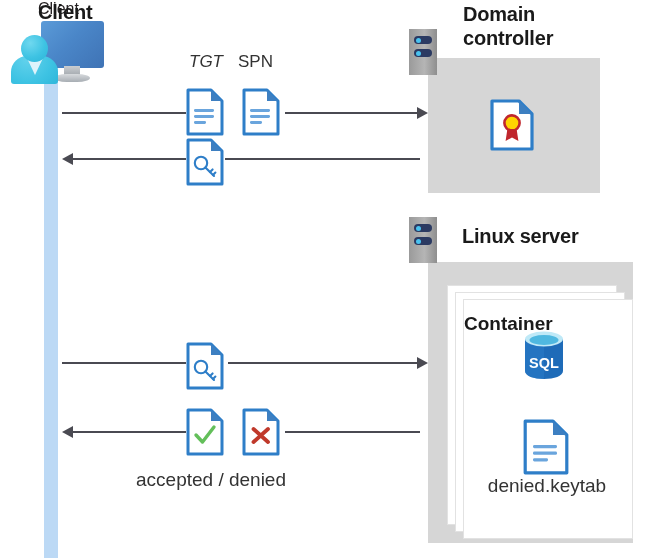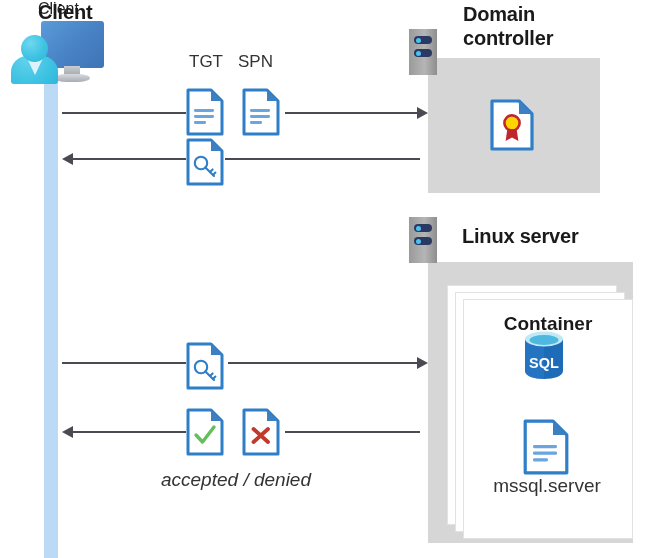--- a/index.html
+++ b/index.html
@@ -100,21 +100,21 @@
 <div class="abs rack" style="left:409px;top:217px;">
   <i class="r1"></i>
     <i class="r2"></i>
 </div>
 
 <div class="abs ttl nosel" style="left:462px;top:224px;width:200px;">Linux server</div>
 
 <div class="abs card" style="left:447px;top:285px;width:168px;height:238px;"></div>
 <div class="abs card" style="left:455px;top:292px;width:168px;height:238px;"></div>
 <div class="abs card" style="left:463px;top:299px;width:168px;height:238px;">
-  <div class="abs cardttl nosel" style="left:0;top:13px;width:168px;text-align:center;">Container</div>
+  <div class="abs cardttl nosel" style="left:0;top:13px;width:168px;">Container</div>
 </div>
 
 <div class="abs sqlicon" style="left:521px;top:330px;">
   <svg viewBox="0 0 46 50">
     <path d="M4 9 V41 C4 46 13 49 23 49 C33 49 42 46 42 41 V9 Z" fill="#1e6bb8"></path>
     <path d="M4 9 V41 C4 46 13 49 23 49 V9 Z" fill="#2a7cc9" opacity=".55"></path>
     <ellipse cx="23" cy="9" rx="19" ry="7.4" fill="#bfe9f7"></ellipse>
     <ellipse cx="23" cy="10" rx="14.5" ry="5.1" fill="#4fb8e0"></ellipse>
     <text x="23" y="38" text-anchor="middle" font-family="Liberation Sans, sans-serif" font-size="14.5" font-weight="bold" fill="#ffffff">SQL</text>
   </svg>
@@ -123,23 +123,23 @@
 <div class="abs docbig" style="left:523px;top:419px;">
   <svg viewBox="0 0 46 56">
     <path d="M2.2 2.2 H30 L43.8 16 V53.8 H2.2 Z" fill="#ffffff" stroke="#2e7ec8" stroke-width="3.2" stroke-linejoin="round"></path>
     <path d="M30 2.2 L43.8 16 H30 Z" fill="#3d7fc1"></path>
     <rect x="10" y="26" width="24" height="3.2" rx="1.4" fill="#6aa5dd"></rect>
     <rect x="10" y="32.6" width="24" height="3.2" rx="1.4" fill="#6aa5dd"></rect>
     <rect x="10" y="39.2" width="15" height="3.2" rx="1.4" fill="#6aa5dd"></rect>
   </svg>
 </div>
 
-<div class="abs keytab nosel" style="left:463px;top:475px;width:168px;text-align:center;">mssql.server</div>
-
-<div class="abs lbl nosel" style="left:183px;top:52px;width:46px;text-align:center;">TGT</div>
+<div class="abs keytab nosel" style="left:463px;top:475px;width:168px;text-align:center;">denied.keytab</div>
+
+<div class="abs lbl nosel" style="left:183px;top:52px;width:46px;text-align:center;font-style:italic;">TGT</div>
 <div class="abs lbl nosel" style="left:238px;top:52px;width:48px;text-align:left;">SPN</div>
 
 <div class="abs arrow-line" style="left:62px;top:112px;width:124px;"></div>
 <div class="abs arrow-line" style="left:285px;top:112px;width:133px;"></div>
 <div class="abs arrow-head-r" style="left:417px;top:107px;"></div>
 
 <div class="abs doc" style="left:186px;top:88px;">
   <svg viewBox="0 0 38 48">
     <path d="M2 2 H25 L36 13 V46 H2 Z" fill="#ffffff" stroke="#2e7ec8" stroke-width="3" stroke-linejoin="round"></path>
     <path d="M25 2 L36 13 H25 Z" fill="#3d7fc1"></path>
@@ -198,13 +198,13 @@
   </svg>
 </div>
 <div class="abs doc" style="left:242px;top:408px;">
   <svg viewBox="0 0 38 48">
     <path d="M2 2 H25 L36 13 V46 H2 Z" fill="#ffffff" stroke="#2e7ec8" stroke-width="3" stroke-linejoin="round"></path>
     <path d="M25 2 L36 13 H25 Z" fill="#3d7fc1"></path>
     <path d="M11.5 21 L26 34 M26 21 L11.5 34" fill="none" stroke="#c0392b" stroke-width="3.8" stroke-linecap="round"></path>
   </svg>
 </div>
 
-<div class="abs acc nosel" style="left:116px;top:469px;width:240px;text-align:center;font-style:italic;">accepted / denied</div>
+<div class="abs acc nosel" style="left:136px;top:469px;width:240px;">accepted / denied</div>
 
 </body></html>

